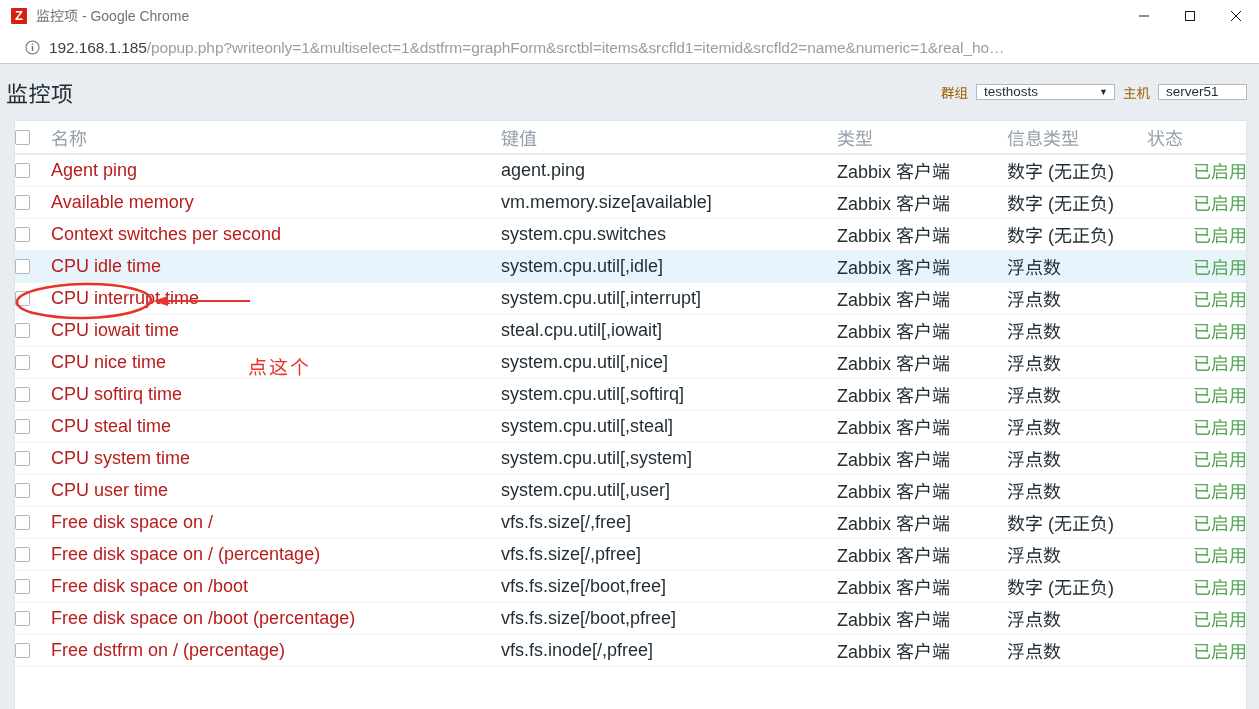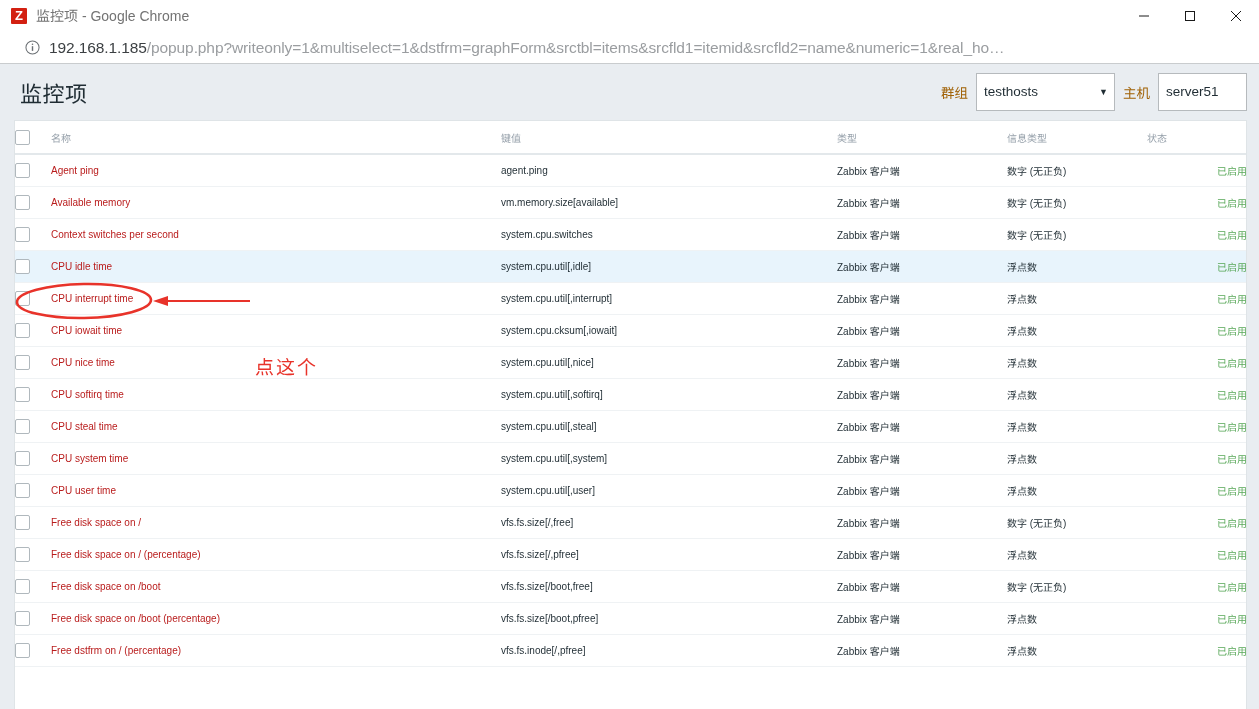--- a/index.html
+++ b/index.html
@@ -82,21 +82,21 @@
   
   .page {
     position: relative;
     height: 645px;
     background: #e9edf1;
     overflow: hidden;
   }
   .page-header {
     position: relative;
     height: 56px;
-    padding: 0 12px 0 20px;
+    padding: 0 12px 0 6px;
     display: flex;
     align-items: center;
     background: #e9edf1;
   }
   .page-title {
     font-size: 22px;
     color: #1f2c33;
     font-weight: normal;
     margin: 0;
     letter-spacing: 0.5px;
@@ -106,21 +106,21 @@
     display: flex;
     align-items: center;
     gap: 8px;
   }
   .filter-label {
     font-size: 13.5px;
     color: #a16207;
     font-family: Liberation Mono, monospace;
   }
   .select-box {
-    height: 38px;
+    height: 16px;
     border: 1px solid #b6babd;
     background: #ffffff;
     display: inline-flex;
     align-items: center;
     padding: 0 6px 0 7px;
     font-size: 13.5px;
     color: #1f2c33;
     line-height: 22px;
     white-space: nowrap;
     gap: 40px;
@@ -141,21 +141,21 @@
     background: #ffffff;
     border: 1px solid #dfe4e7;
     border-bottom: none;
     height: 589px;
     overflow: hidden;
   }
   table.items {
     width: 100%;
     border-collapse: collapse;
     table-layout: fixed;
-    font-size: 10px;
+    font-size: 18px;
   }
   table.items col.c-chk  { width: 36px; }
   table.items col.c-name { width: 450px; }
   table.items col.c-key  { width: 336px; }
   table.items col.c-type { width: 170px; }
   table.items col.c-info { width: 140px; }
   table.items col.c-stat { width: 100px; }
 
   table.items thead th {
     height: 33px;
@@ -202,21 +202,21 @@
 
   
   .annotation {
     position: absolute;
     left: 0; top: 0;
     width: 1259px; height: 645px;
     pointer-events: none;
   }
   .anno-text {
     position: absolute;
-    left: 255px;
+    left: 248px;
     top: 288px;
     font-size: 19px;
     color: #e8332a;
     font-family: "DejaVu Sans", sans-serif;
     letter-spacing: 2px;
     white-space: nowrap;
   }
 </style>
 </head>
 <body>
@@ -347,21 +347,21 @@
             <td class="cell-key"><span class="key-text">system.cpu.util[,interrupt]</span></td>
             <td class="cell-type"><span class="type-text">Zabbix 客户端</span></td>
             <td class="cell-info"><span class="info-text">浮点数</span></td>
             <td class="cell-stat"><span class="status-enabled">已启用</span></td>
           </tr>
           <tr>
             <td class="cell-chk">
               <span class="chk"></span>
             </td>
             <td class="cell-name"><span class="item-link">CPU iowait time</span></td>
-            <td class="cell-key"><span class="key-text">system.cpu.cksum[,iowait]</span></td>
+            <td class="cell-key"><span class="key-text">steal.cpu.util[,iowait]</span></td>
             <td class="cell-type"><span class="type-text">Zabbix 客户端</span></td>
             <td class="cell-info"><span class="info-text">浮点数</span></td>
             <td class="cell-stat"><span class="status-enabled">已启用</span></td>
           </tr>
           <tr>
             <td class="cell-chk">
               <span class="chk"></span>
             </td>
             <td class="cell-name"><span class="item-link">CPU nice time</span></td>
             <td class="cell-key"><span class="key-text">system.cpu.util[,nice]</span></td>

